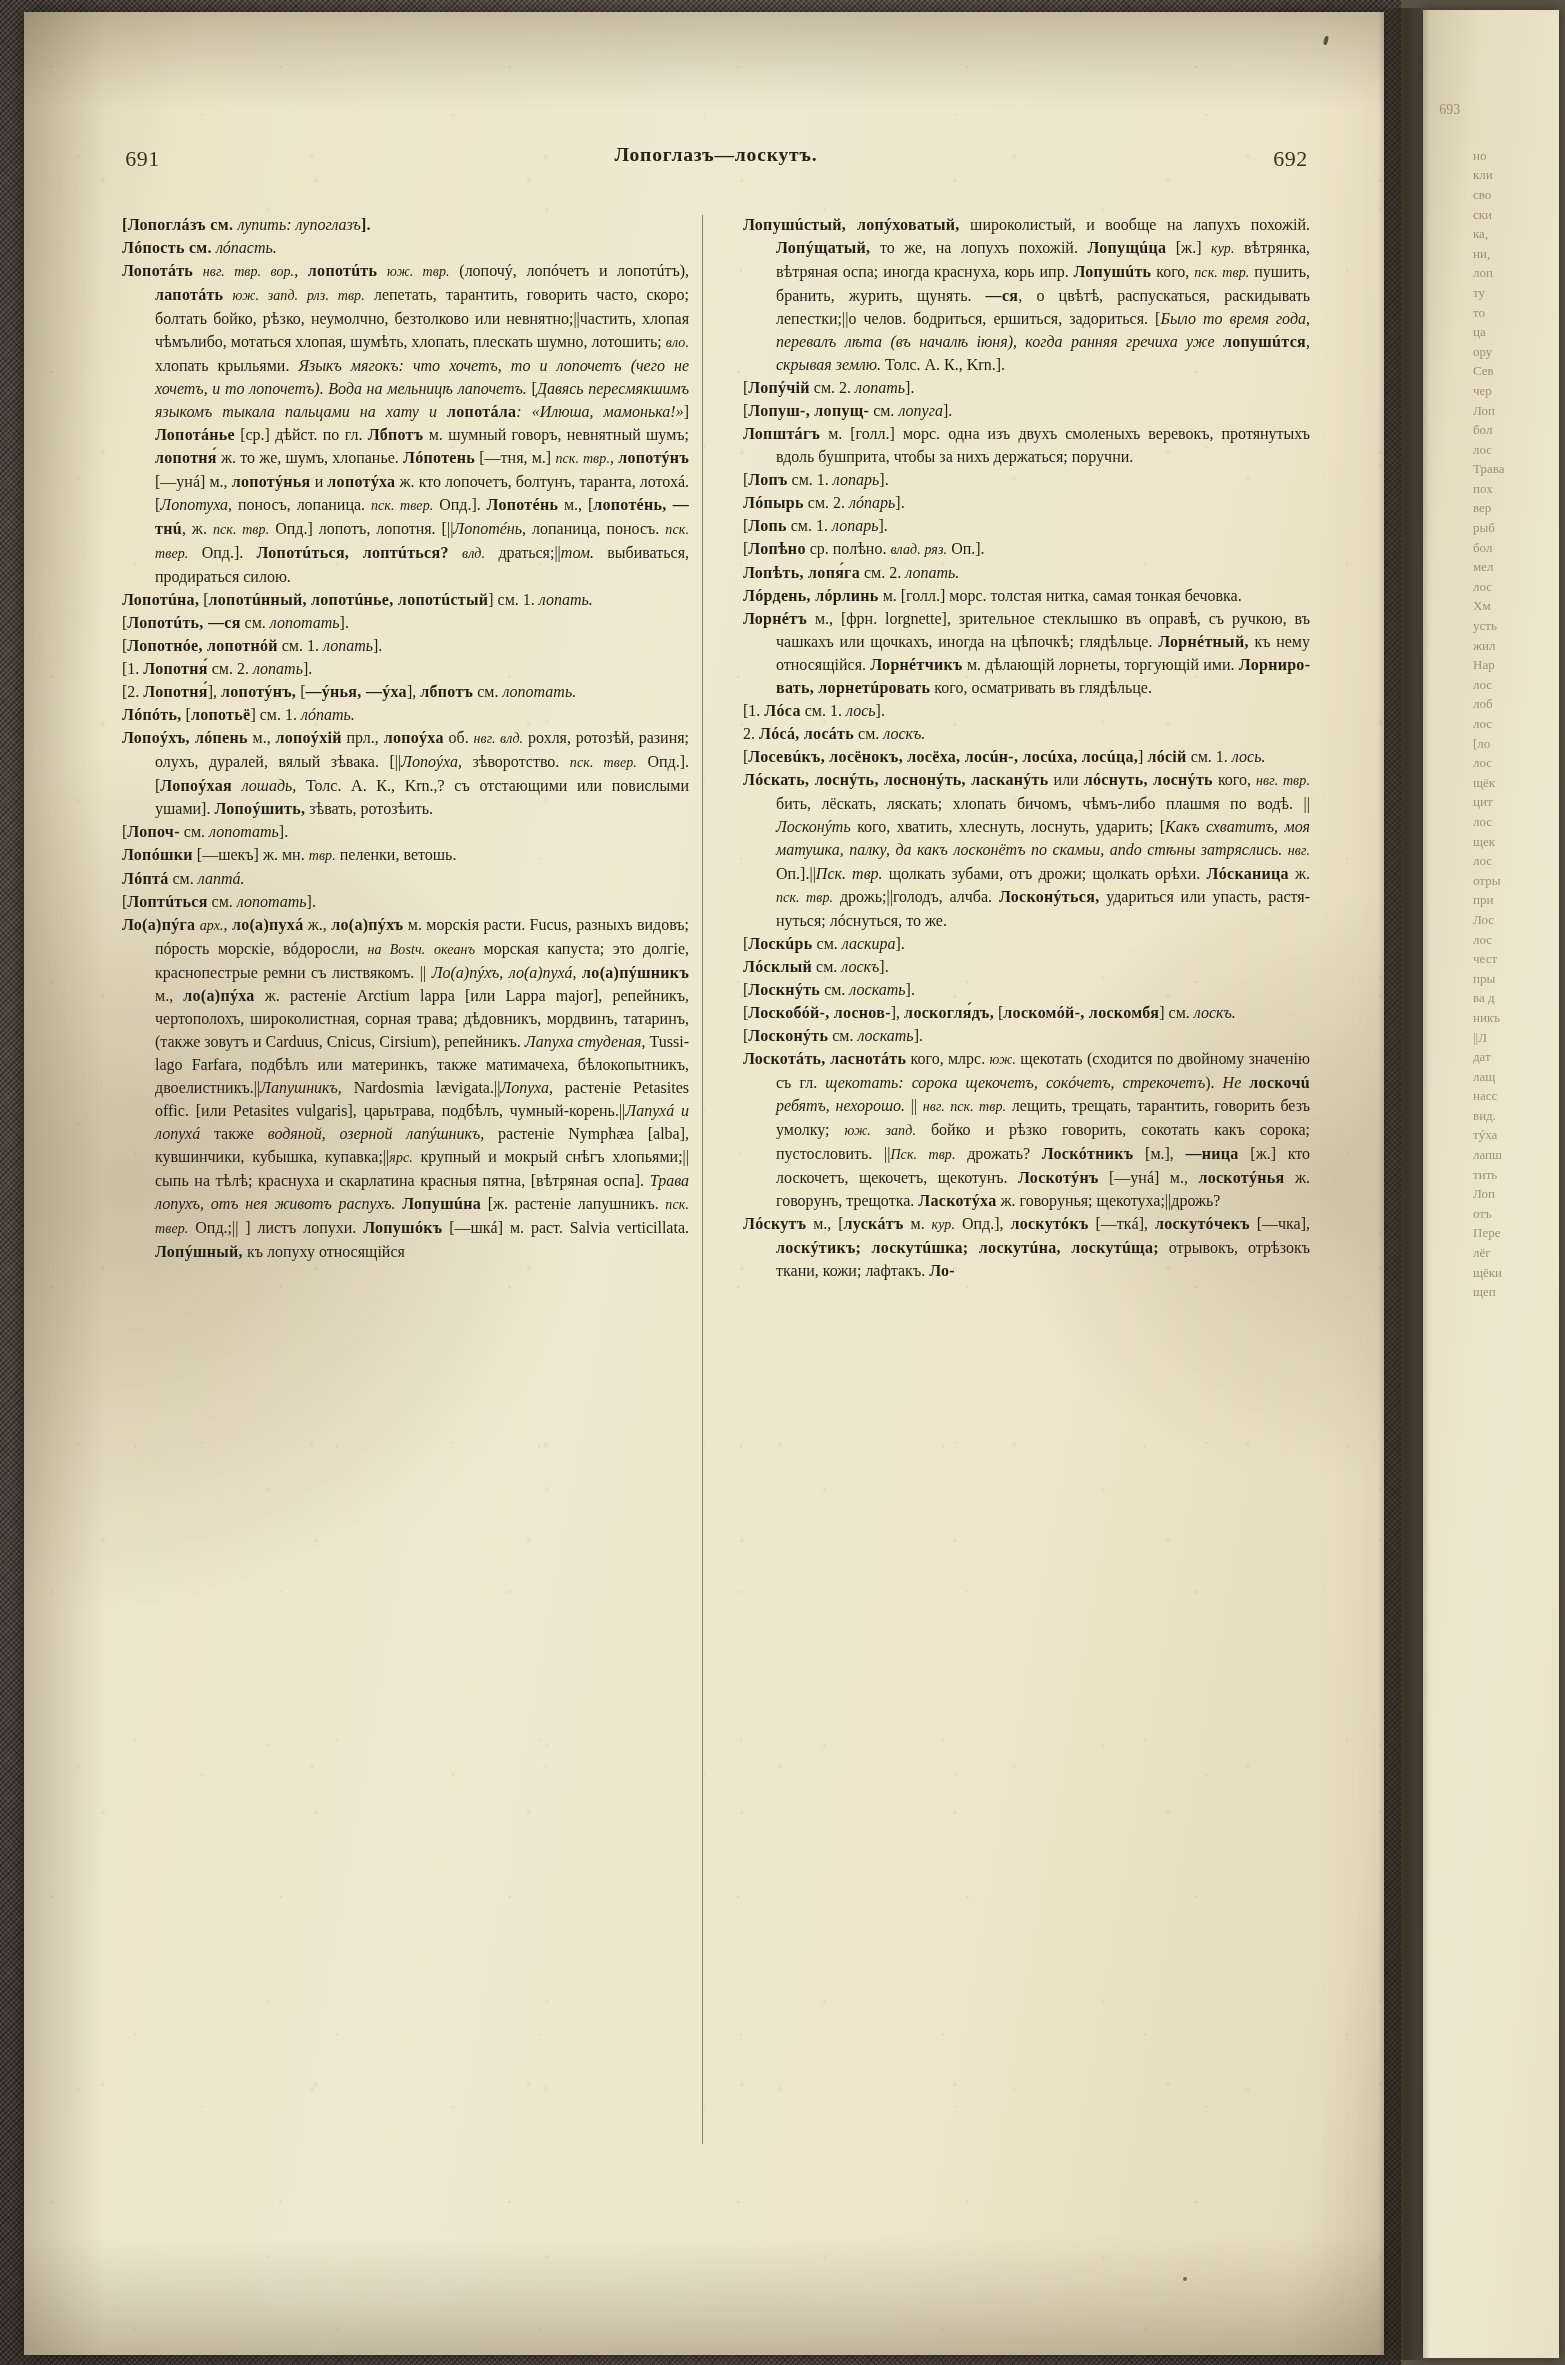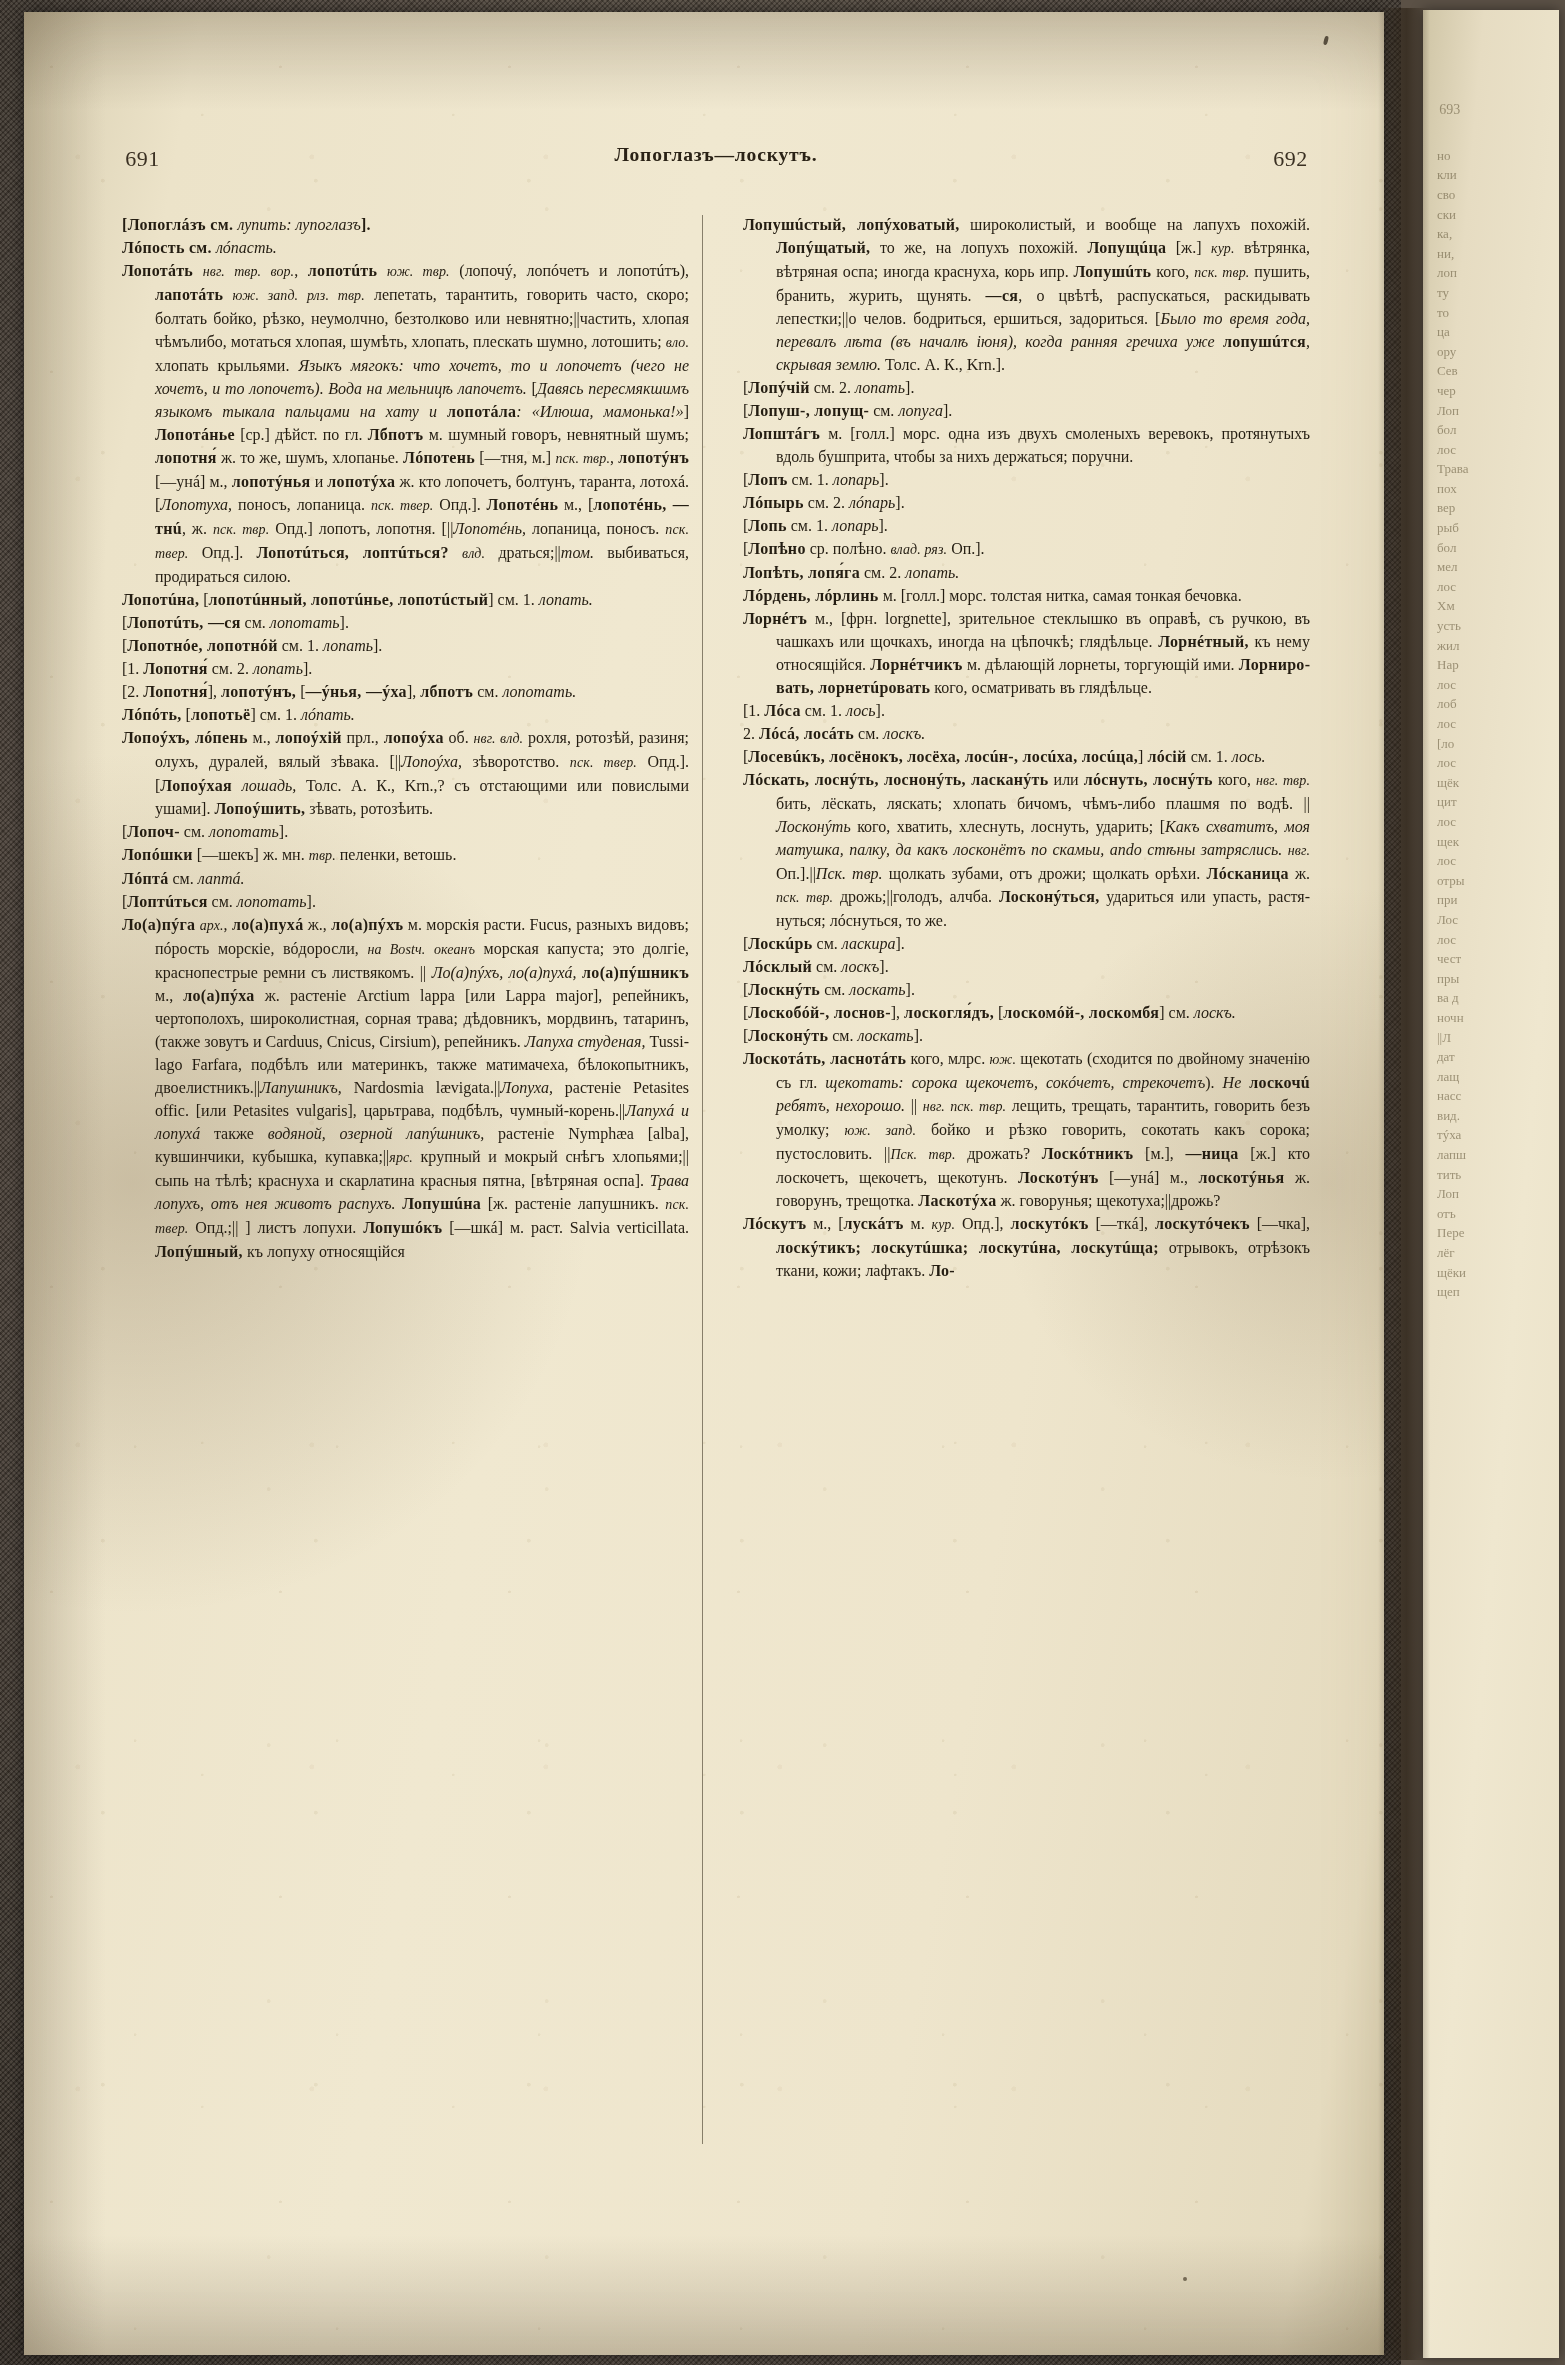--- a/index.html
+++ b/index.html
@@ -184,21 +184,21 @@
     height: 2125px;
   }
   #right-strip-folio {
     position: absolute;
     left: 16.3px;
     top: 92px;
     font-size: 14px;
     color: #6d6144;
     opacity: .6;
   }
-  .strip-line { white-space: nowrap; }
+  .strip-line { white-space: nowrap; margin-left: 36px; }
 
   
   #ink-speck {
     position: absolute;
     left: 1300px;
     top: 24px;
     width: 3.8px; height: 8.7px;
     background: #3a3124;
     border-radius: 40%;
     transform: rotate(14deg);
@@ -272,21 +272,21 @@
           <div class="strip-line">лос</div>
           <div class="strip-line">щек</div>
           <div class="strip-line">лос</div>
           <div class="strip-line">отры</div>
           <div class="strip-line">при</div>
           <div class="strip-line">Лос</div>
           <div class="strip-line">лос</div>
           <div class="strip-line">чест</div>
           <div class="strip-line">пры</div>
           <div class="strip-line">ва д</div>
-          <div class="strip-line">ночн</div>
+          <div class="strip-line">никъ</div>
           <div class="strip-line">||Л</div>
           <div class="strip-line">дат</div>
           <div class="strip-line">лащ</div>
           <div class="strip-line">насс</div>
           <div class="strip-line">вид.</div>
           <div class="strip-line">тýха</div>
           <div class="strip-line">лапш</div>
           <div class="strip-line">тить</div>
           <div class="strip-line">Лоп</div>
           <div class="strip-line">отъ</div>

